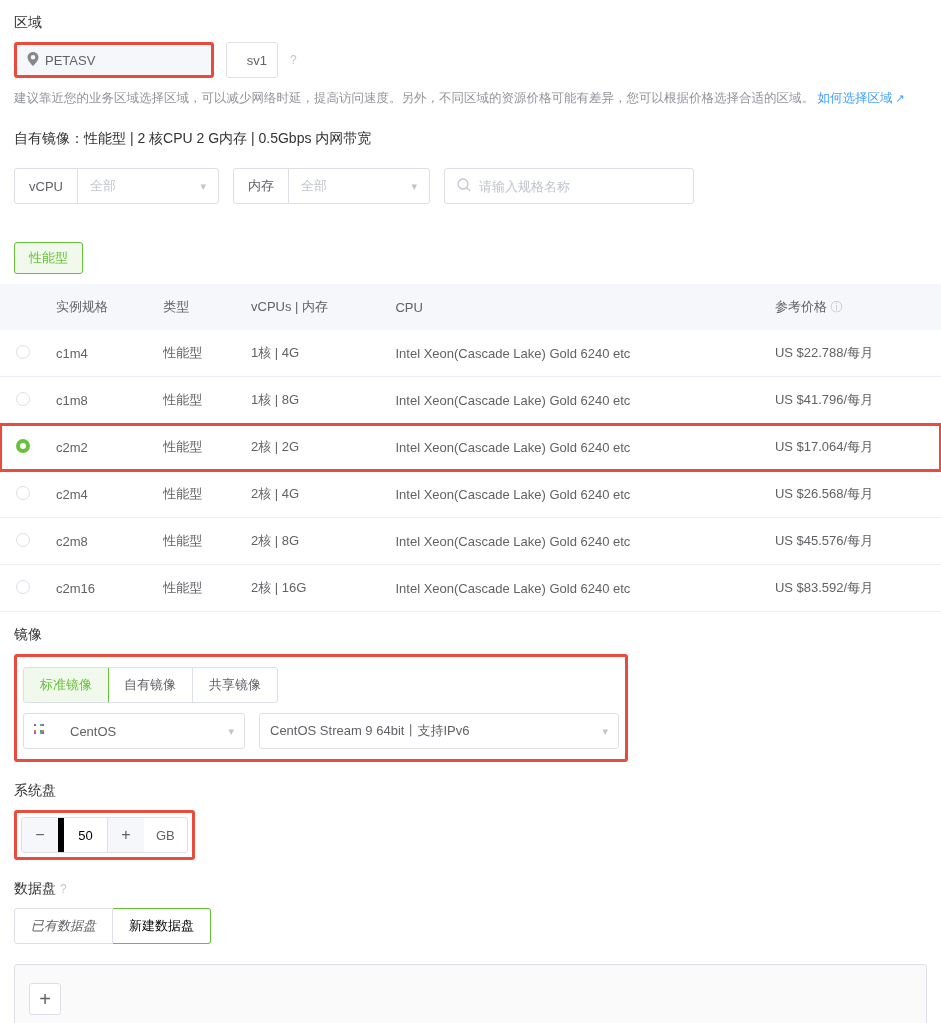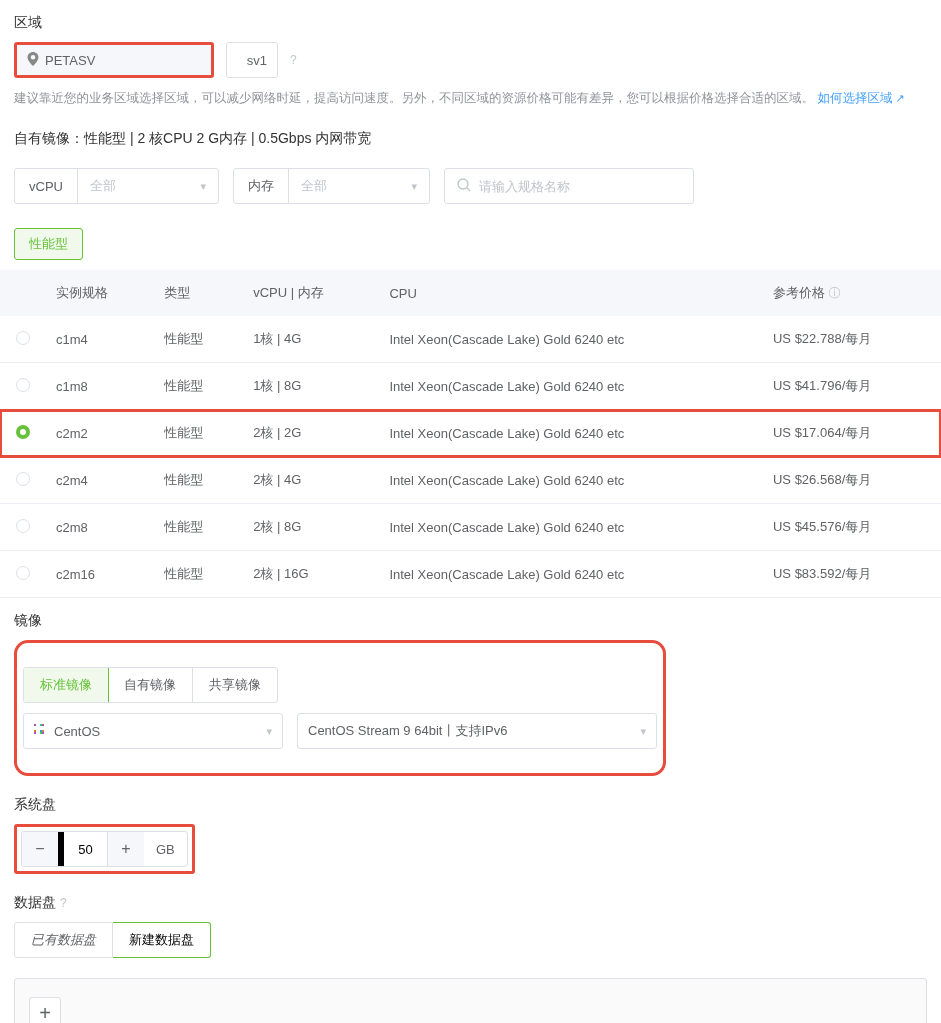--- a/index.html
+++ b/index.html
@@ -7,23 +7,23 @@
 .section { padding: 14px 14px 6px; }
 .section-title { font-size: 14px; color: #333; margin-bottom: 10px; }
 .row { display: flex; align-items: center; gap: 12px; flex-wrap: wrap; }
 .select-box { display: inline-flex; align-items: center; border: 1px solid #dcdfe6; background: #fff; height: 36px; padding: 0 10px; border-radius: 3px; font-size: 13px; color: #606266; position: relative; }
 .select-box .prefix-icon { margin-right: 6px; color: #888; }
 .select-box .chevron { margin-left: auto; color: #c0c4cc; font-size: 11px; }
 .select-filled { background: #f5f7fa; }
 .desc-line { font-size: 12.5px; color: #909399; margin-top: 10px; line-height: 1.6; }
 .desc-line a { color: #409eff; text-decoration: none; }
 .hl-red { border: 3px solid #e74c3c; border-radius: 3px; }
-.hl-red-pad { border: 3px solid #e74c3c; border-radius: 14px; padding: 24px 6px; }
+.hl-red-pad { border: 3px solid #e74c3c; border-radius: 3px; padding: 10px 6px; }
 .spec-summary { font-size: 14px; color: #333; margin: 16px 0 12px; padding: 0 14px; }
-.filters { display: flex; gap: 14px; padding: 8px 14px; margin-bottom: 10px; }
+.filters { display: flex; gap: 14px; padding: 8px 14px; margin-bottom: 24px; }
 .filter-group { display: flex; align-items: center; border: 1px solid #dcdfe6; border-radius: 3px; height: 36px; }
 .filter-label { padding: 0 14px; border-right: 1px solid #dcdfe6; height: 100%; display: flex; align-items: center; color: #606266; font-size: 13px; }
 .filter-select { width: 140px; display: flex; align-items: center; padding: 0 12px; color: #c0c4cc; height: 100%; }
 .filter-select .chevron { margin-left: auto; font-size: 11px; }
 .search-box { display: flex; align-items: center; border: 1px solid #dcdfe6; border-radius: 3px; height: 36px; padding: 0 12px; width: 250px; }
 .search-box input { border: none; outline: none; width: 100%; font-size: 13px; color: #606266; }
 .search-box input::placeholder { color: #c0c4cc; }
 .search-box .sicon { color: #c0c4cc; margin-right: 8px; }
 .tag-btn { border: 1px solid #67c23a; color: #67c23a; background: #f0f9eb; padding: 6px 14px; border-radius: 3px; font-size: 13px; display: inline-block; margin: 6px 14px 10px; cursor: pointer; }
 .table { width: 100%; border-collapse: collapse; }
@@ -124,21 +124,21 @@
 
 <span class="tag-btn">性能型</span>
 
 
 <table class="table">
   <thead>
     <tr>
       <th class="th-radio"></th>
       <th>实例规格</th>
       <th>类型</th>
-      <th>vCPU | 内存</th>
+      <th>vCPUs | 内存</th>
       <th>CPU</th>
       <th><span>参考价格</span> <span class="info-icon">ⓘ</span></th>
     </tr>
   </thead>
   <tbody id="spec-rows">
       <tr>
         <td style="text-align:center;"><span class="radio"></span></td>
         <td>c1m4</td>
         <td>性能型</td>
         <td>1核 | 4G</td>
@@ -191,21 +191,21 @@
 
 <div class="section">
   <div class="section-title">镜像</div>
   <div class="hl-red-pad" style="display:inline-block;">
     <div class="tab-bar">
       <div class="tab-item active">标准镜像</div>
       <div class="tab-item">自有镜像</div>
       <div class="tab-item">共享镜像</div>
     </div>
     <div class="image-selects">
-      <div class="select-box" style="width:260px;">
+      <div class="select-box" style="width:222px;gap:16px;">
         <span class="centos-icon"></span>
         <span>CentOS</span>
         <span class="chevron">▾</span>
       </div>
       <div class="select-box" style="width:360px;">
         <span>CentOS Stream 9 64bit丨支持IPv6</span>
         <span class="chevron">▾</span>
       </div>
     </div>
   </div>

